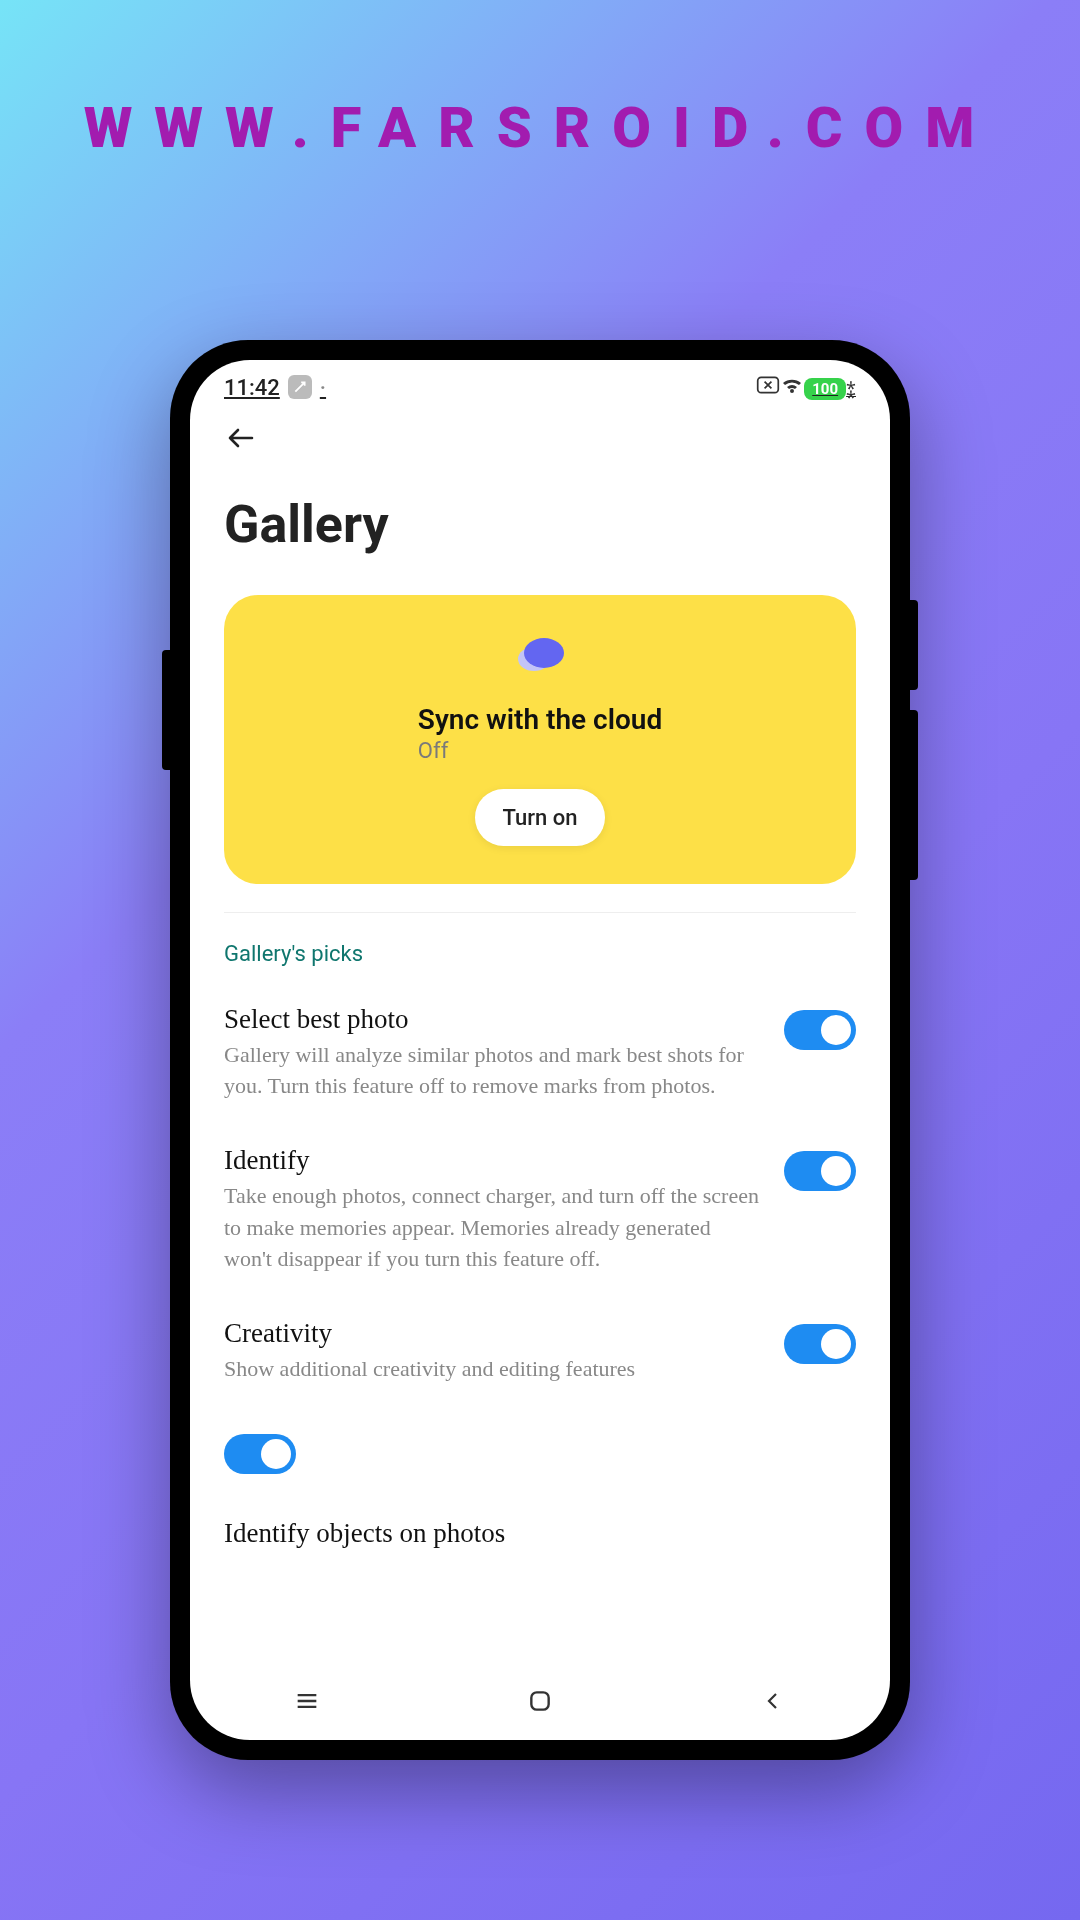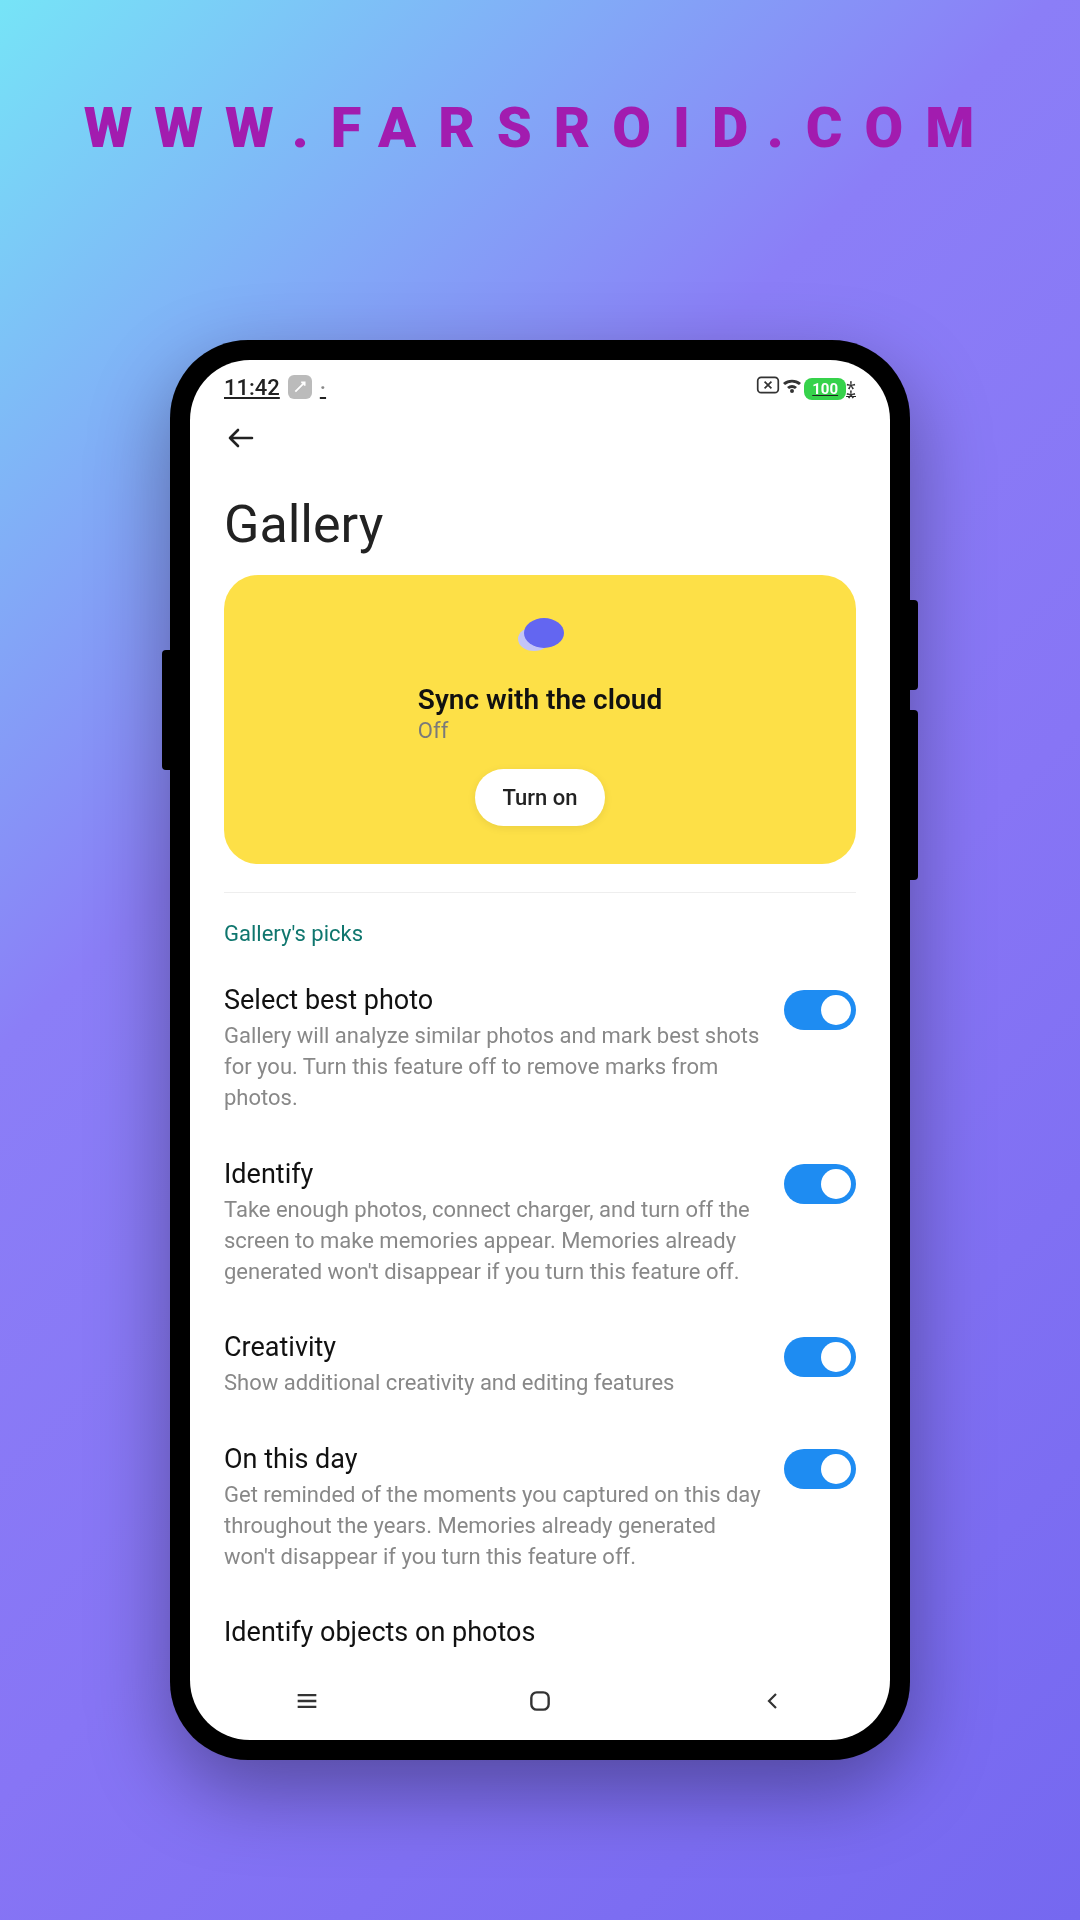--- a/index.html
+++ b/index.html
@@ -73,24 +73,24 @@
     font-weight: 700;
   }
   .scroll-area {
     flex: 1;
     overflow: hidden;
     padding: 0 34px;
   }
   .back-row { padding-top: 10px; padding-bottom: 14px; }
   .page-title {
     font-size: 52px;
-    font-weight: 400;
+    font-weight: 700;
     color: #222;
     margin-top: 24px;
-    margin-bottom: 20px;
+    margin-bottom: 40px;
   }
   .sync-card {
     background: #fde047;
     border-radius: 34px;
     padding: 38px 34px;
     display: flex;
     align-items: center;
     gap: 26px;
     flex-direction: column;
   }
@@ -116,21 +116,21 @@
     font-size: 22px;
     color: #0f766e;
     margin-bottom: 16px;
   }
   .setting-row {
     display: flex;
     align-items: flex-start;
     gap: 20px;
     padding: 22px 0;
   }
-  .setting-text { flex: 1; }
+  .setting-text { flex: 1; font-family: Liberation Serif, serif; }
   .setting-title { font-size: 27px; font-weight: 400; color: #111; margin-bottom: 4px; }
   .setting-desc { font-size: 22px; color: #888; line-height: 1.42; }
   .toggle {
     flex: 0 0 auto;
     width: 72px;
     height: 40px;
     border-radius: 40px;
     background: #1e8cf2;
     position: relative;
     margin-top: 6px;
@@ -245,24 +245,20 @@
 
       <div class="setting-row">
         <div class="setting-text">
           <div class="setting-title">Creativity</div>
           <div class="setting-desc">Show additional creativity and editing features</div>
         </div>
         <div class="toggle"></div>
       </div>
 
       <div class="setting-row">
-        <div class="setting-text">
-          <div class="setting-title">On this day</div>
-          <div class="setting-desc">Get reminded of the moments you captured on this day throughout the years. Memories already generated won't disappear if you turn this feature off.</div>
-        </div>
         <div class="toggle"></div>
       </div>
 
       <div class="setting-row" style="padding-bottom:0">
         <div class="setting-text">
           <div class="setting-title">Identify objects on photos</div>
         </div>
       </div>
 
     </div>

